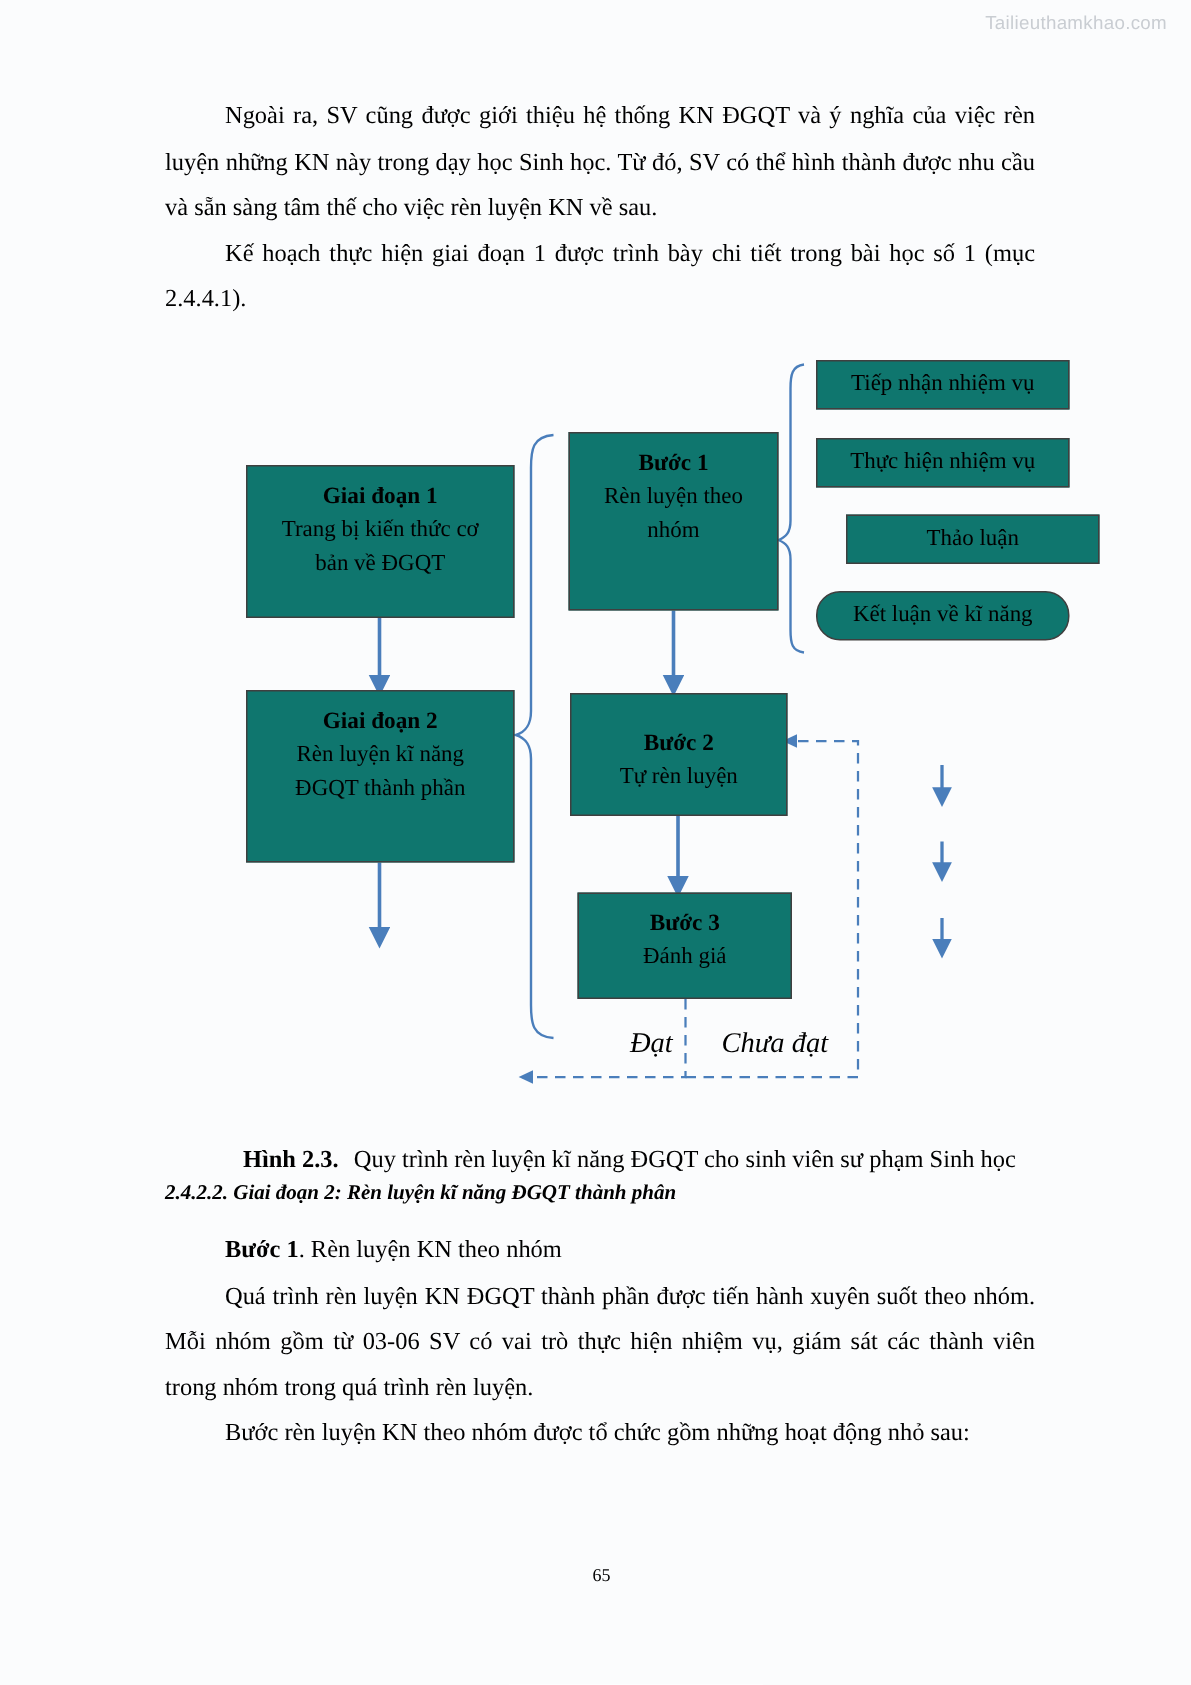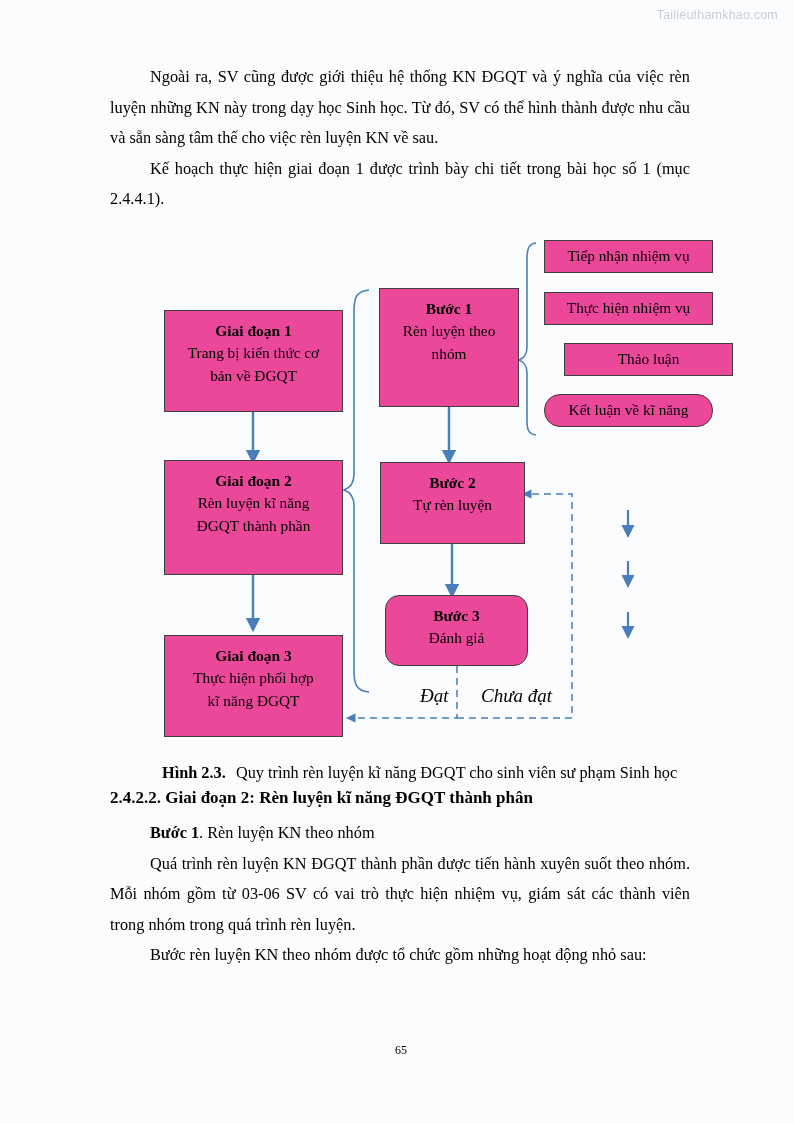--- a/index.html
+++ b/index.html
@@ -53,21 +53,21 @@
   }
   .figure-inner {
     position: absolute;
     left: 0; top: 0;
     width: 794px; height: 510px;
   }
   .node {
     position: absolute;
     box-sizing: border-box;
     border: 1.3px solid #3f3f3f;
-    background: #ec4899;
+    background: #0f766e;
     display: flex;
     flex-direction: column;
     align-items: center;
     justify-content: flex-start;
     text-align: center;
     padding-top: 8px;
   }
   .node .ttl {
     font-size: 15.5px;
     font-weight: bold;
@@ -88,22 +88,23 @@
     left: 110px;
     width: 600px;
     top: 760px;
     font-size: 16.3px;
     line-height: 26px;
   }
   .sec-head {
     position: absolute;
     left: 110px;
     top: 788px;
-    font-size: 17px;
+    font-size: 14px;
     font-weight: bold;
+    font-style: italic;
   }
   .after-figure {
     position: absolute;
     left: 110px;
     top: 818px;
     width: 580px;
   }
   .page-number {
     position: absolute;
     left: 4px;
@@ -181,38 +182,33 @@
         <div class="sub">Trang bị kiến thức cơ</div>
         <div class="sub">bản về ĐGQT</div>
       </div>
 
       <div class="node" style="left:164px; top:228px; width:179px; height:115px;text-align:center;">
         <div class="ttl">Giai đoạn 2</div>
         <div class="sub">Rèn luyện kĩ năng</div>
         <div class="sub">ĐGQT thành phần</div>
       </div>
 
-      <div class="node" style="left:164px; top:403px; width:179px; height:102px;">
-        <div class="ttl">Giai đoạn 3</div>
-        <div class="sub">Thực hiện phối hợp</div>
-        <div class="sub">kĩ năng ĐGQT</div>
-      </div>
 
       <div class="node" style="left:379px; top:56px; width:140px; height:119px;">
         <div class="ttl">Bước 1</div>
         <div class="sub">Rèn luyện theo</div>
         <div class="sub">nhóm</div>
       </div>
 
-      <div class="node" style="left:380px; top:230px; width:145px; height:82px;">
+      <div class="node" style="left:380px; top:230px; width:145px; height:82px;justify-content:center;">
         <div class="ttl">Bước 2</div>
         <div class="sub">Tự rèn luyện</div>
       </div>
 
-      <div class="node" style="left:385px; top:363px; width:143px; height:71px;border-radius:14px;">
+      <div class="node" style="left:385px; top:363px; width:143px; height:71px;">
         <div class="ttl">Bước 3</div>
         <div class="sub">Đánh giá</div>
       </div>
 
       <div class="node small" style="left:544px; top:8px; width:169px; height:33px;">
         <div class="sub">Tiếp nhận nhiệm vụ</div>
       </div>
       <div class="node small" style="left:544px; top:60px; width:169px; height:33px;">
         <div class="sub">Thực hiện nhiệm vụ</div>
       </div>

